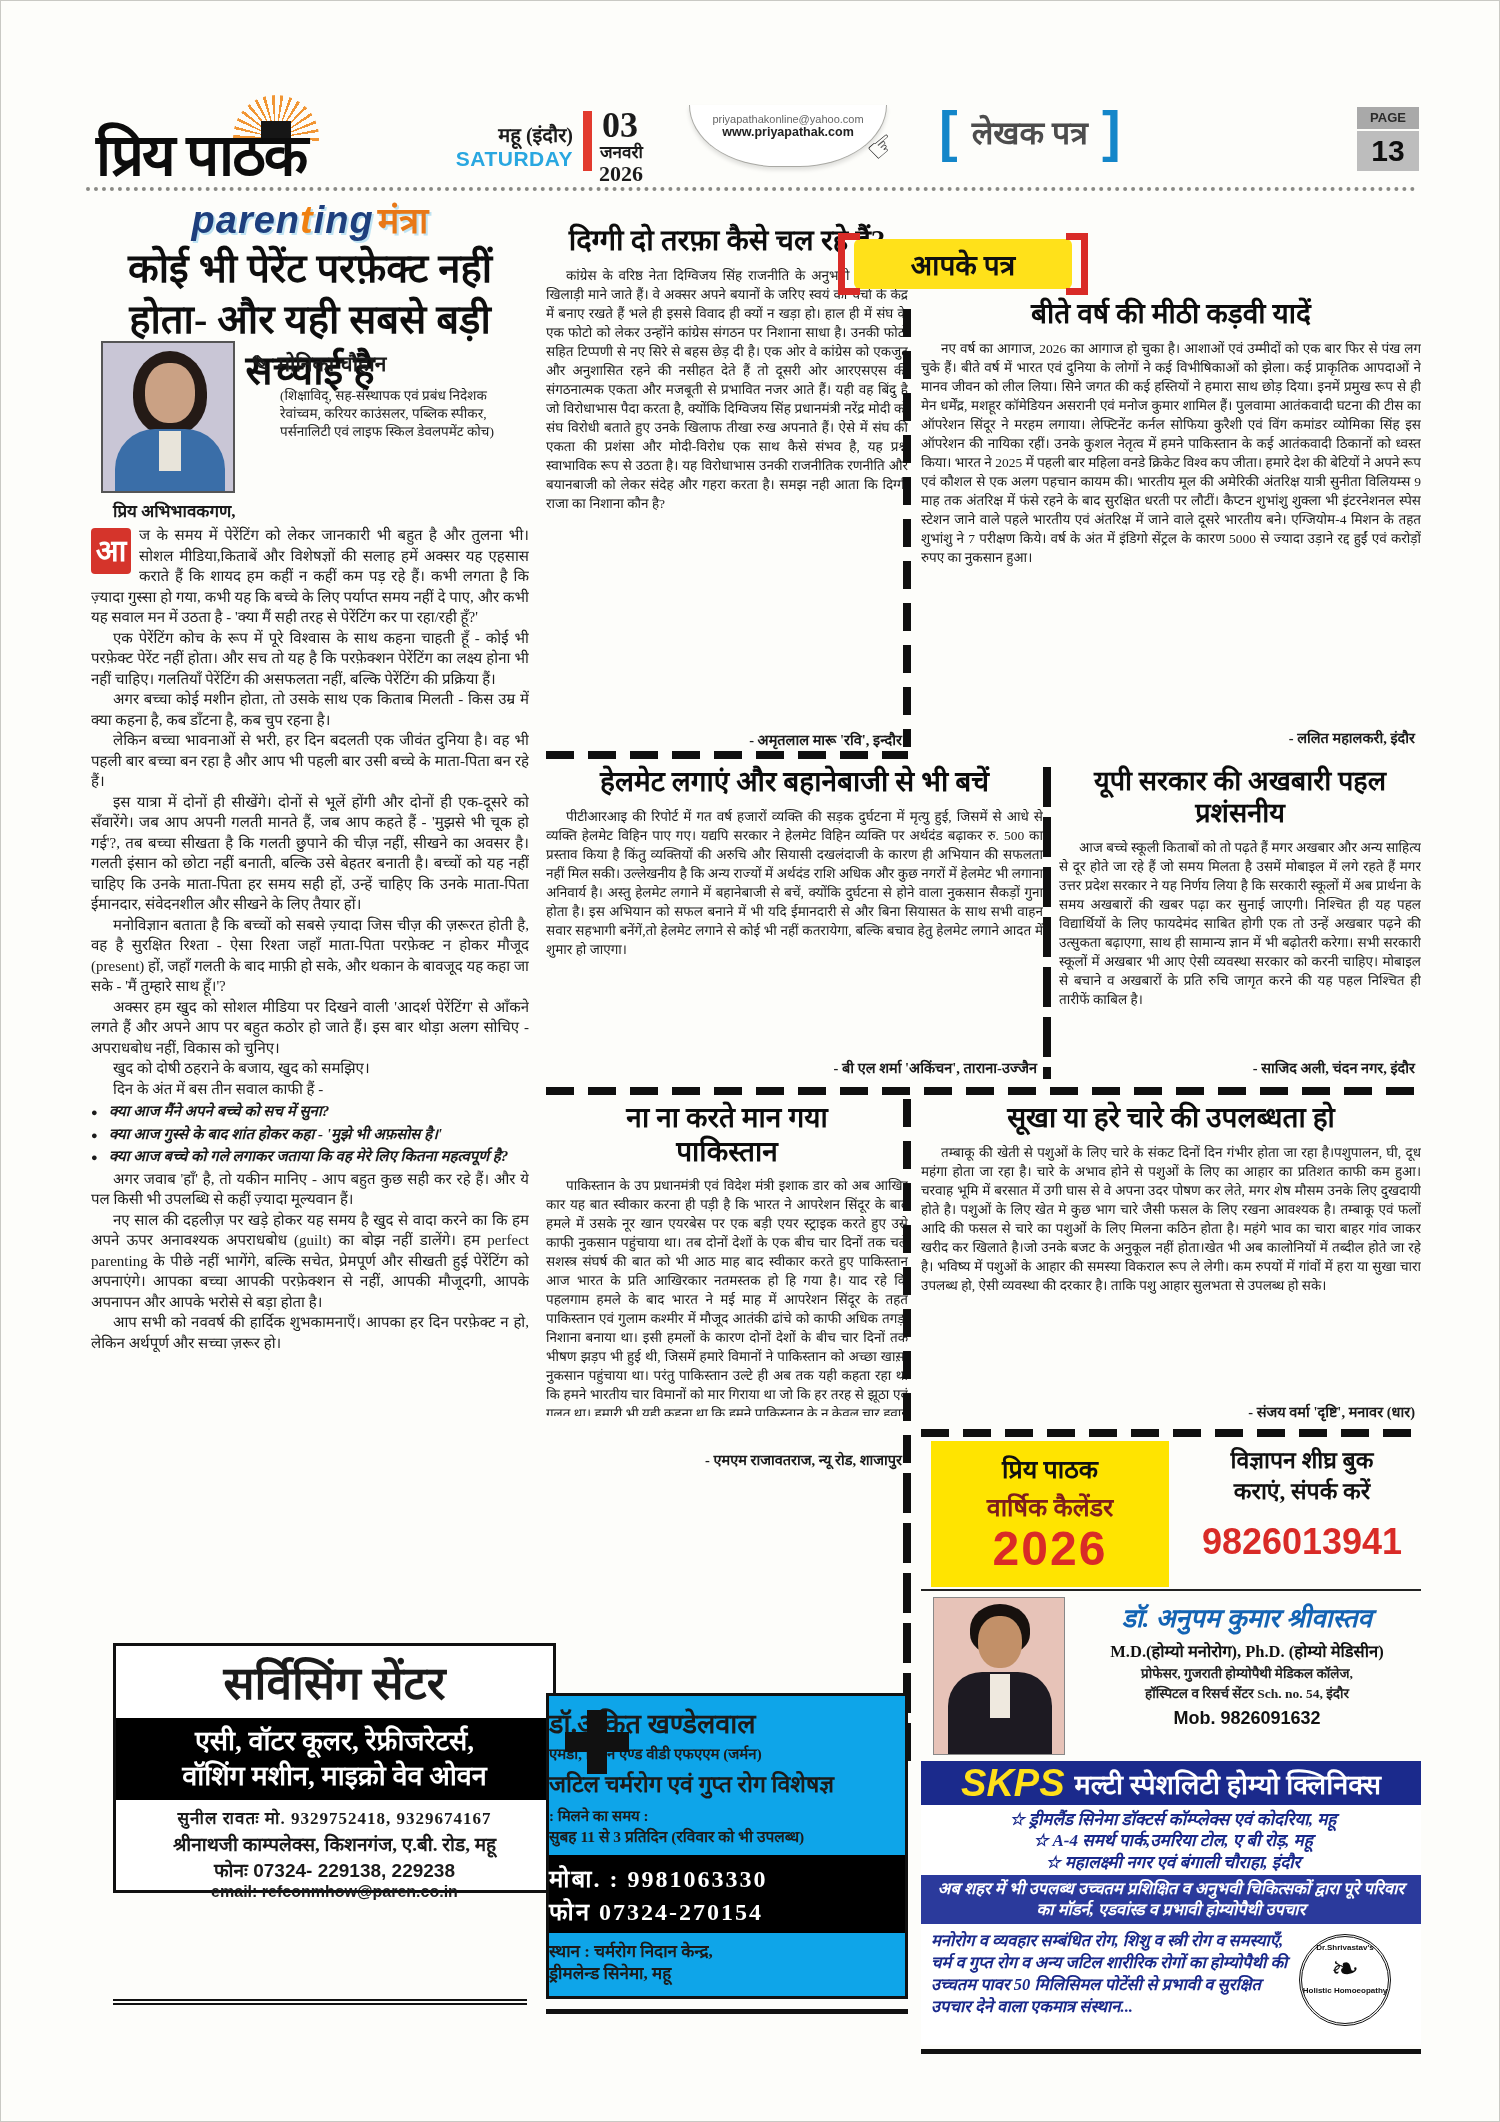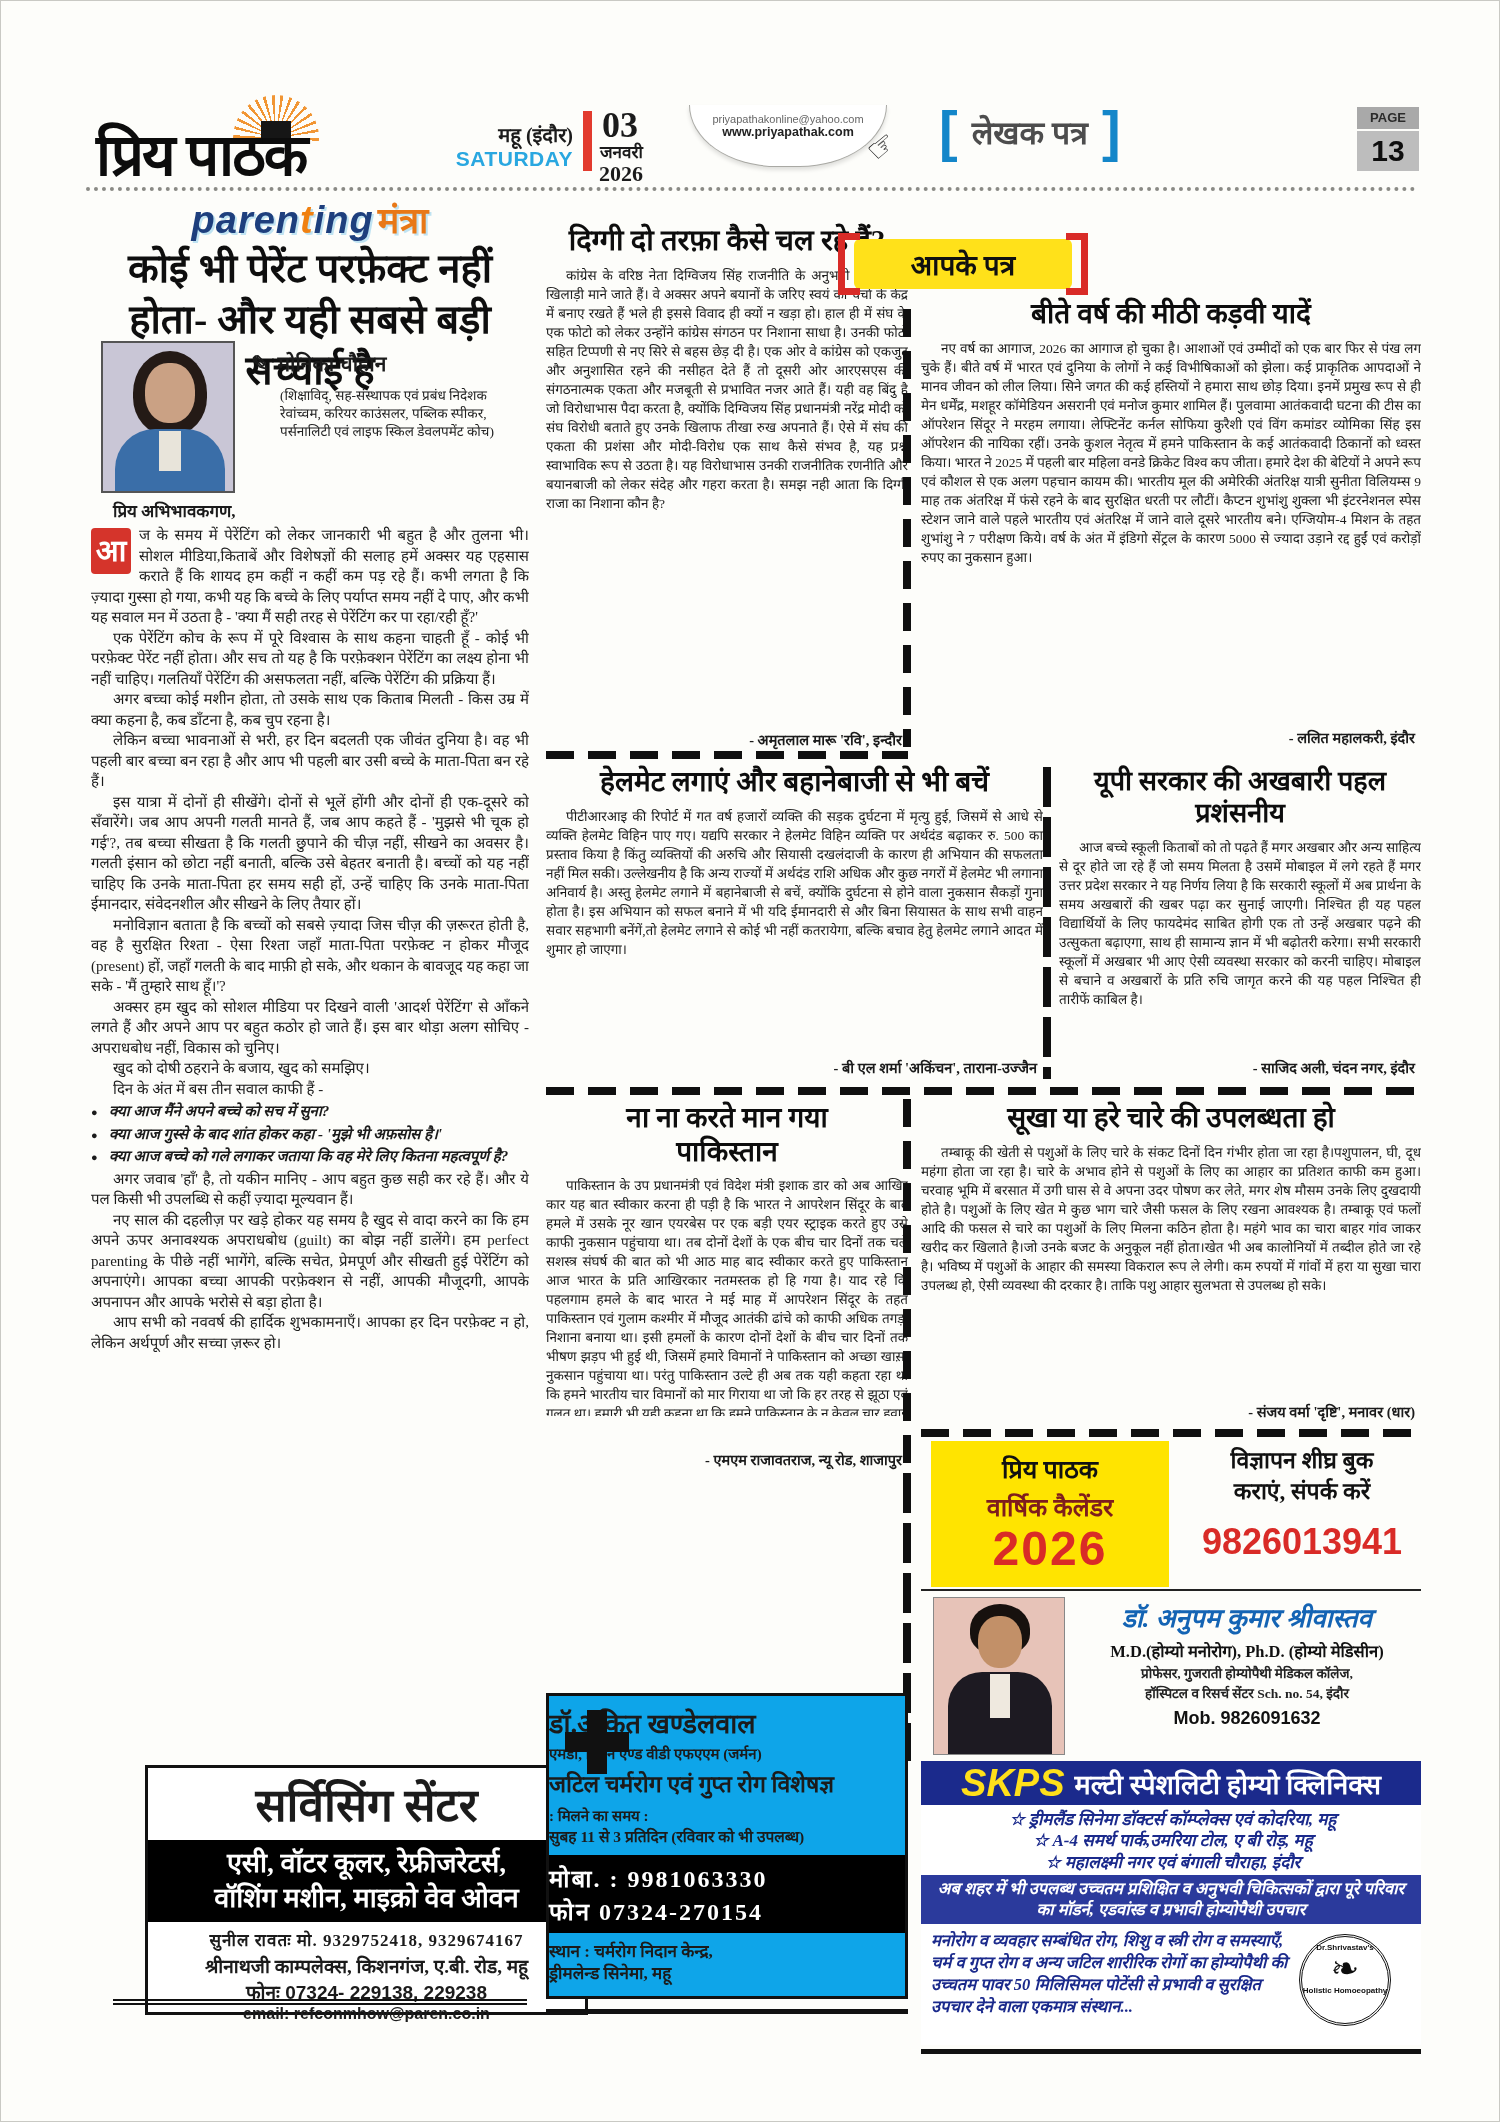--- a/index.html
+++ b/index.html
@@ -324,21 +324,21 @@
       <div class="skps-desc">मनोरोग व व्यवहार सम्बंधित रोग, शिशु व स्त्री रोग व समस्याएँ, चर्म व गुप्त रोग व अन्य जटिल शारीरिक रोगों का होम्योपैथी की उच्चतम पावर 50 मिलिसिमल पोटेंसी से प्रभावी व सुरक्षित उपचार देने वाला एकमात्र संस्थान...</div>
       <div class="skps-logo" style="margin-top:10px;">
         <div class="t">Dr.Shrivastav's</div>
         <div class="leaf">❧</div>
         <div class="t">Holistic Homoeopathy</div>
       </div>
     </div>
   </div>
   <div class="abs blackline" style="left:920px; top:2048px; width:500px;"></div>
 
-  <div class="abs serv-ad" style="left:112px; top:1764px; width:443px; height:250px;margin-left:32px;">
+  <div class="abs serv-ad" style="left:112px; top:1642px; width:443px; height:250px;">
     <div class="serv-title">सर्विसिंग सेंटर</div>
     <div class="serv-band">
       <div>एसी, वॉटर कूलर, रेफ्रीजरेटर्स,</div>
       <div>वॉशिंग मशीन, माइक्रो वेव ओवन</div>
     </div>
     <div class="serv-l1">सुनील रावतः मो. 9329752418, 9329674167</div>
     <div class="serv-l2">श्रीनाथजी काम्पलेक्स, किशनगंज, ए.बी. रोड, महू</div>
     <div class="serv-l3">फोनः 07324- 229138, 229238</div>
     <div class="serv-l4">email: refconmhow@paren.co.in</div>
   </div>

